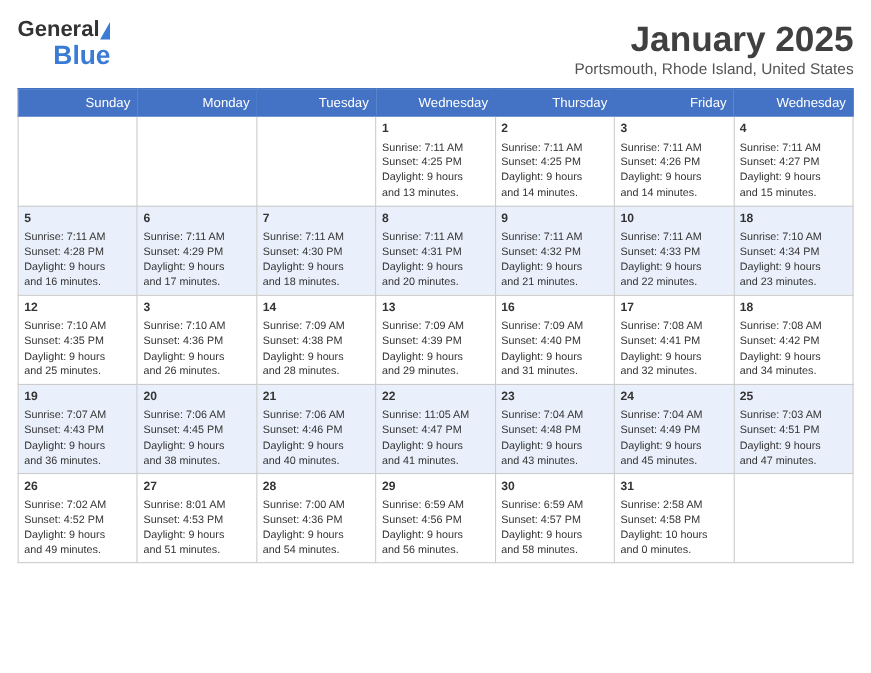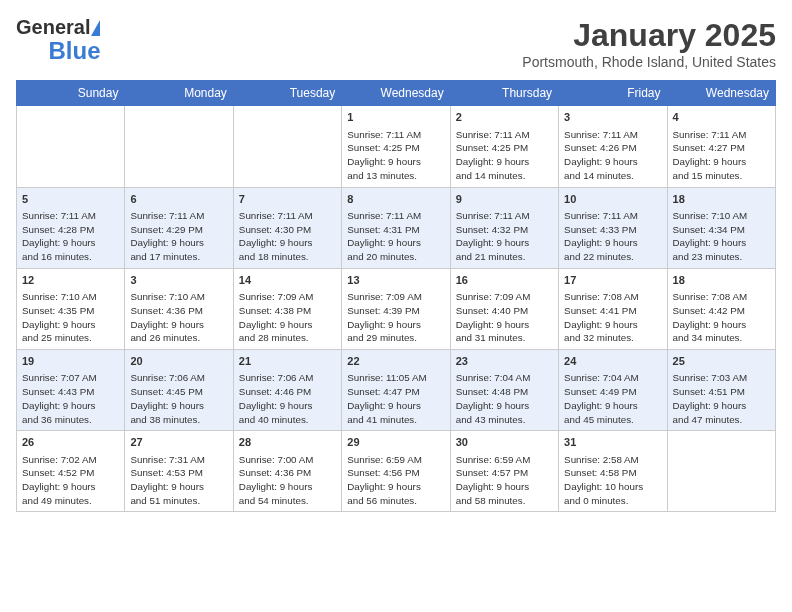--- a/index.html
+++ b/index.html
@@ -309,21 +309,21 @@
       <tr class="row-odd">
         <td>
           <span class="day-number">26</span>
           <div class="day-info" style="white-space: pre-line;">Sunrise: 7:02 AM
 Sunset: 4:52 PM
 Daylight: 9 hours
 and 49 minutes.</div>
         </td>
         <td>
           <span class="day-number">27</span>
-          <div class="day-info" style="white-space: pre-line;">Sunrise: 7:31 AM
+          <div class="day-info" style="white-space: pre-line;">Sunrise: 8:01 AM
 Sunset: 4:53 PM
 Daylight: 9 hours
 and 51 minutes.</div>
         </td>
         <td>
           <span class="day-number">28</span>
           <div class="day-info" style="white-space: pre-line;">Sunrise: 7:00 AM
 Sunset: 4:36 PM
 Daylight: 9 hours
 and 54 minutes.</div>

